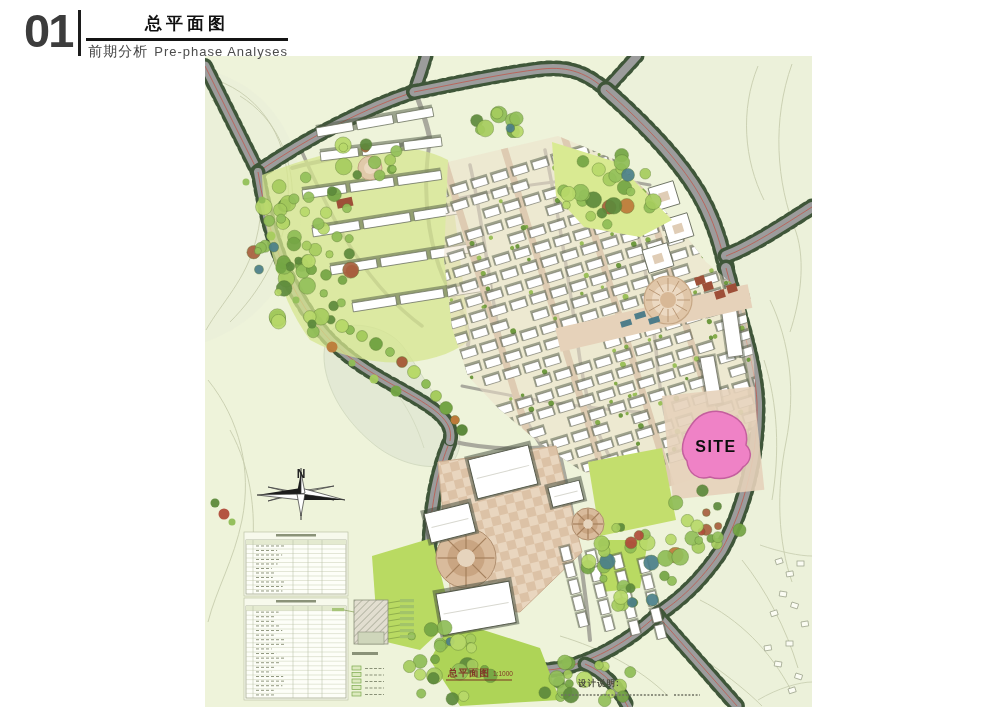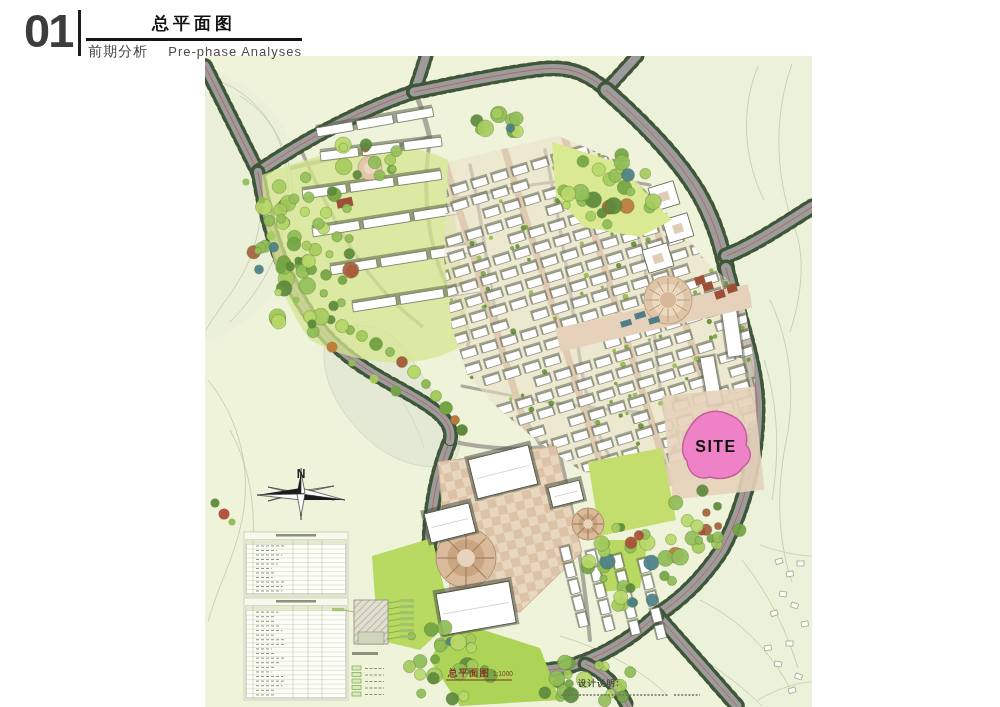--- a/index.html
+++ b/index.html
@@ -6,21 +6,21 @@
     font-family:"Liberation Sans", sans-serif;}
   #stage{position:relative;width:1000px;height:707px;background:#fff;}
   #plan{position:absolute;left:0;top:0;}
   header{position:absolute;left:24px;top:6px;display:flex;align-items:flex-start;z-index:5;}
   .num{font-size:47px;font-weight:700;color:#3c3c3c;line-height:50px;letter-spacing:-2px;}
   .vbar{width:3px;height:46px;background:#1c1c1c;margin:4px 5px 0 6px;}
   .ht{display:flex;flex-direction:column;margin-top:6px;}
   .title{font-size:17px;font-weight:700;color:#111;letter-spacing:4px;text-align:center;
     padding:0 28px 3px 28px;border-bottom:3px solid #141414;}
   .sub{font-size:13px;color:#4c4c4c;padding:2px 0 0 2px;letter-spacing:1px;}
-  .sub .cn{font-size:14px;color:#3f3f3f;margin-right:20px;text-align:right;}
+  .sub .cn{font-size:14px;color:#3f3f3f;margin-right:6px;text-align:right;}
   text{font-family:"Liberation Sans", sans-serif;}
 </style>
 </head>
 <body>
 
 <div id="stage">
 
   <header>
     <div class="num">01</div>
     <div class="vbar"></div>

